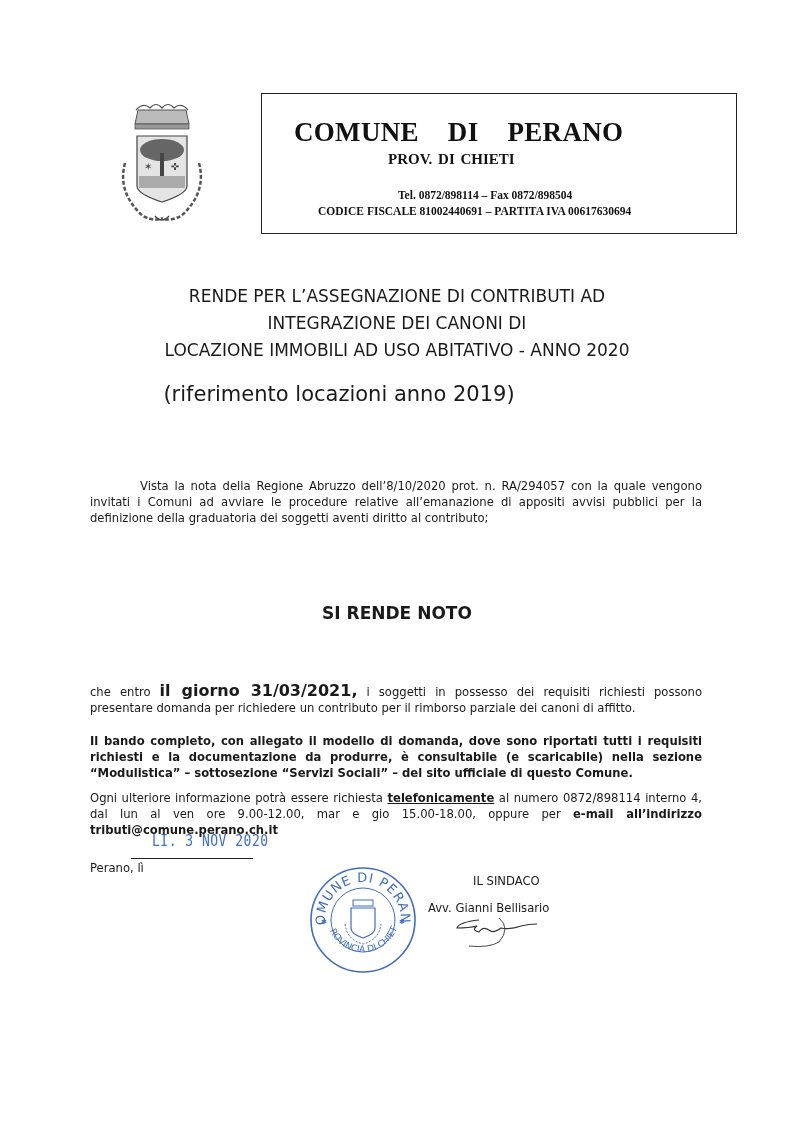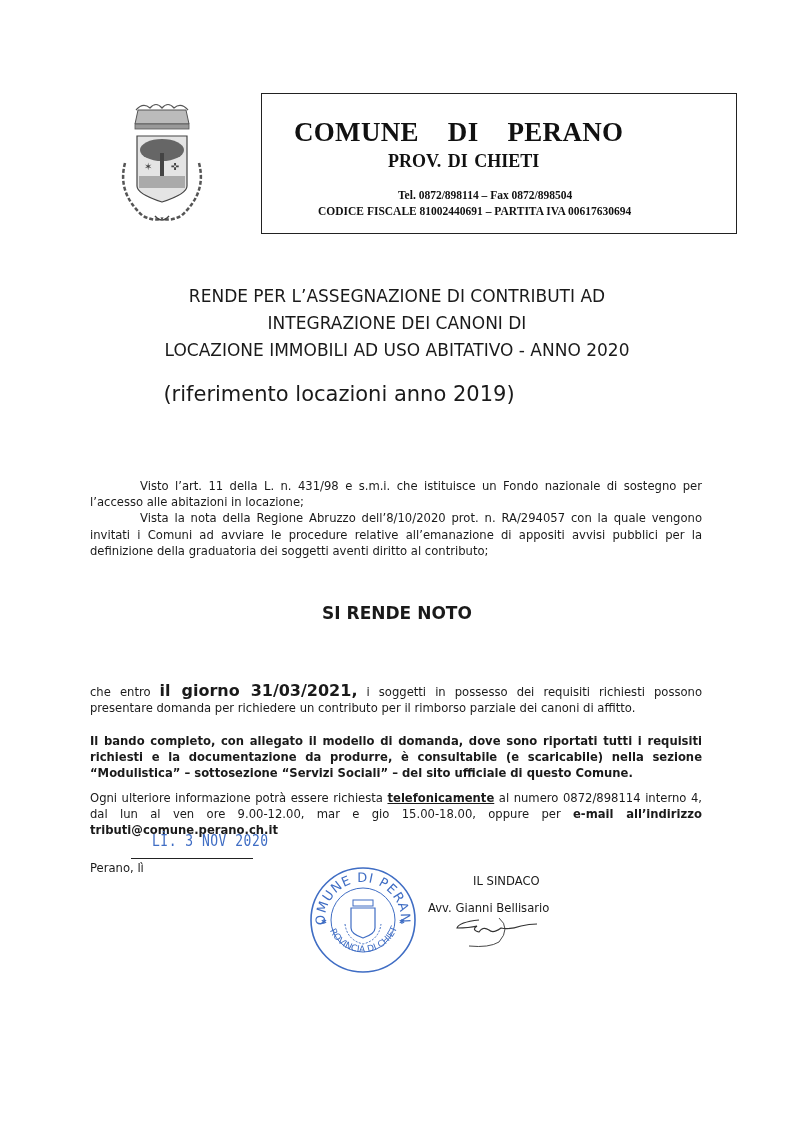--- a/index.html
+++ b/index.html
@@ -2,21 +2,21 @@
 <html><head>
 <meta charset="utf-8">
 <style>
   html, body { margin: 0; padding: 0; background: #ffffff; }
   body { width: 794px; height: 1124px; position: relative; overflow: hidden; font-family: "DejaVu Sans", sans-serif; color: #111; }
   .abs { position: absolute; }
   .crest { left: 103px; top: 98px; width: 118px; height: 128px; }
   .header-box { left: 261px; top: 93px; width: 476px; height: 141px; border: 1.5px solid #222; box-sizing: border-box; }
   .serif { font-family: "Liberation Serif", "DejaVu Serif", serif; font-weight: bold; }
   .h-name { left: 294px; top: 117px; font-size: 27px; letter-spacing: 0.3px; word-spacing: 22px; }
-  .h-prov { left: 388px; top: 151px; font-size: 18px; word-spacing: 2px; }
+  .h-prov { left: 388px; top: 151px; font-size: 15px; word-spacing: 2px; }
   .h-tel { left: 398px; top: 189px; font-size: 11.5px; }
   .h-cf { left: 318px; top: 205px; font-size: 11.5px; }
   .title { left: 0; width: 794px; text-align: center; font-family: "DejaVu Sans", sans-serif; font-size: 17px; color: #1a1a1a; }
   .t1 { top: 286px; }
   .t2 { top: 313px; }
   .t3 { top: 340px; }
   .subtitle { left: 0; width: 678px; text-align: center; top: 382px; font-size: 21px; color: #1a1a1a; }
   .body-text { font-family: "DejaVu Sans", sans-serif; font-size: 11.6px; line-height: 16.2px; color: #1a1a1a; }
   .par1 { left: 90px; top: 478px; width: 612px; }
   .par1 p { margin: 0; text-align: justify; text-indent: 50px; }
@@ -62,21 +62,20 @@
 <div class="abs serif h-prov">PROV. DI CHIETI</div>
 <div class="abs serif h-tel">Tel. 0872/898114 – Fax 0872/898504</div>
 <div class="abs serif h-cf">CODICE FISCALE 81002440691 – PARTITA IVA 00617630694</div>
 
 <div class="abs title t1">RENDE  PER L’ASSEGNAZIONE DI CONTRIBUTI AD</div>
 <div class="abs title t2">INTEGRAZIONE DEI CANONI DI</div>
 <div class="abs title t3">LOCAZIONE IMMOBILI AD USO ABITATIVO - ANNO 2020</div>
 <div class="abs subtitle">(riferimento locazioni anno 2019)</div>
 
 <div class="abs body-text par1">
-  <p>Visto l’art. 11 della L. n. 431/98 e s.m.i. che istituisce un Fondo nazionale di sostegno per l’accesso alle abitazioni in locazione;</p>
   <p>Vista la nota della Regione Abruzzo dell’8/10/2020 prot. n. RA/294057 con la quale vengono invitati i Comuni ad avviare le procedure relative all’emanazione di appositi avvisi pubblici per la definizione della graduatoria dei soggetti aventi diritto al contributo;</p>
 </div>
 
 <div class="abs rende">SI RENDE NOTO</div>
 
 <div class="abs body-text par2"><span>che entro </span><span class="big">il giorno 31/03/2021,</span><span> i soggetti in possesso dei requisiti richiesti possono presentare domanda per richiedere un contributo per il rimborso parziale dei canoni di affitto.</span></div>
 
 <div class="abs body-text par3">Il bando completo, con allegato il modello di domanda, dove sono riportati tutti i requisiti richiesti e la documentazione da produrre, è consultabile (e scaricabile) nella sezione “Modulistica” – sottosezione “Servizi Sociali” – del sito ufficiale di questo Comune.</div>
 
 <div class="abs body-text par4"><span>Ogni ulteriore informazione potrà essere richiesta </span><span class="u">telefonicamente</span><span> al numero 0872/898114 interno 4, dal lun al ven ore 9.00-12.00, mar e gio 15.00-18.00, oppure per </span><span class="b">e-mail all’indirizzo tributi@comune.perano.ch.it</span></div>

